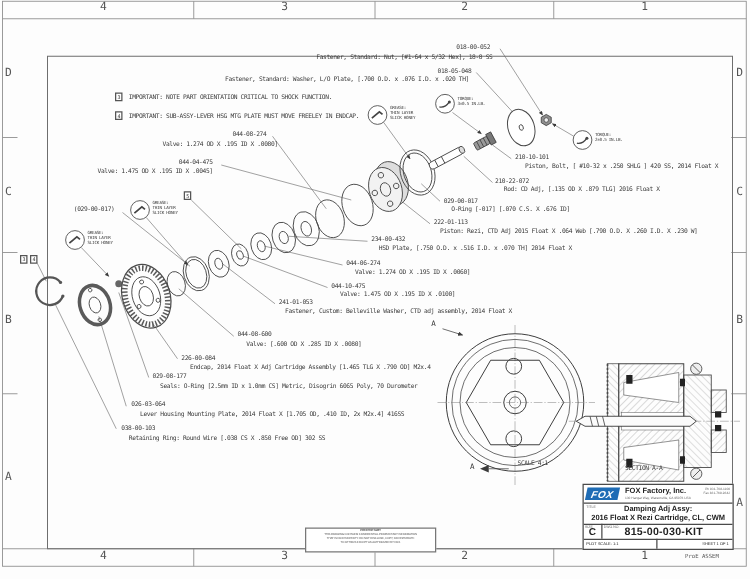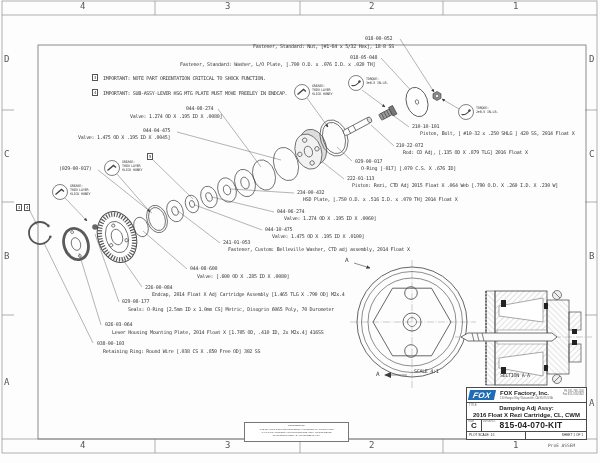--- a/index.html
+++ b/index.html
@@ -386,21 +386,21 @@
       <div>Damping Adj Assy:</div>
       <div>2016 Float X Rezi Cartridge, CL, CWM</div>
     </div>
   </div>
   <div class="row3">
     <div class="sizeCell">
       <div class="sizeLbl">SIZE</div>
       <div class="sizeVal">C</div>
     </div>
     <div class="dwgLbl">DWG.NO.</div>
-    <div class="dwgNo">815-04-070-KIT</div>
+    <div class="dwgNo">815-00-030-KIT</div>
   </div>
   <div class="row4">
     <div class="plotScale">
       <span>PLOT SCALE:</span>
       <span>1:1</span>
     </div>
     <div class="r4div"></div>
     <div class="sheet">SHEET 1 OF 1</div>
   </div>
 </div>

